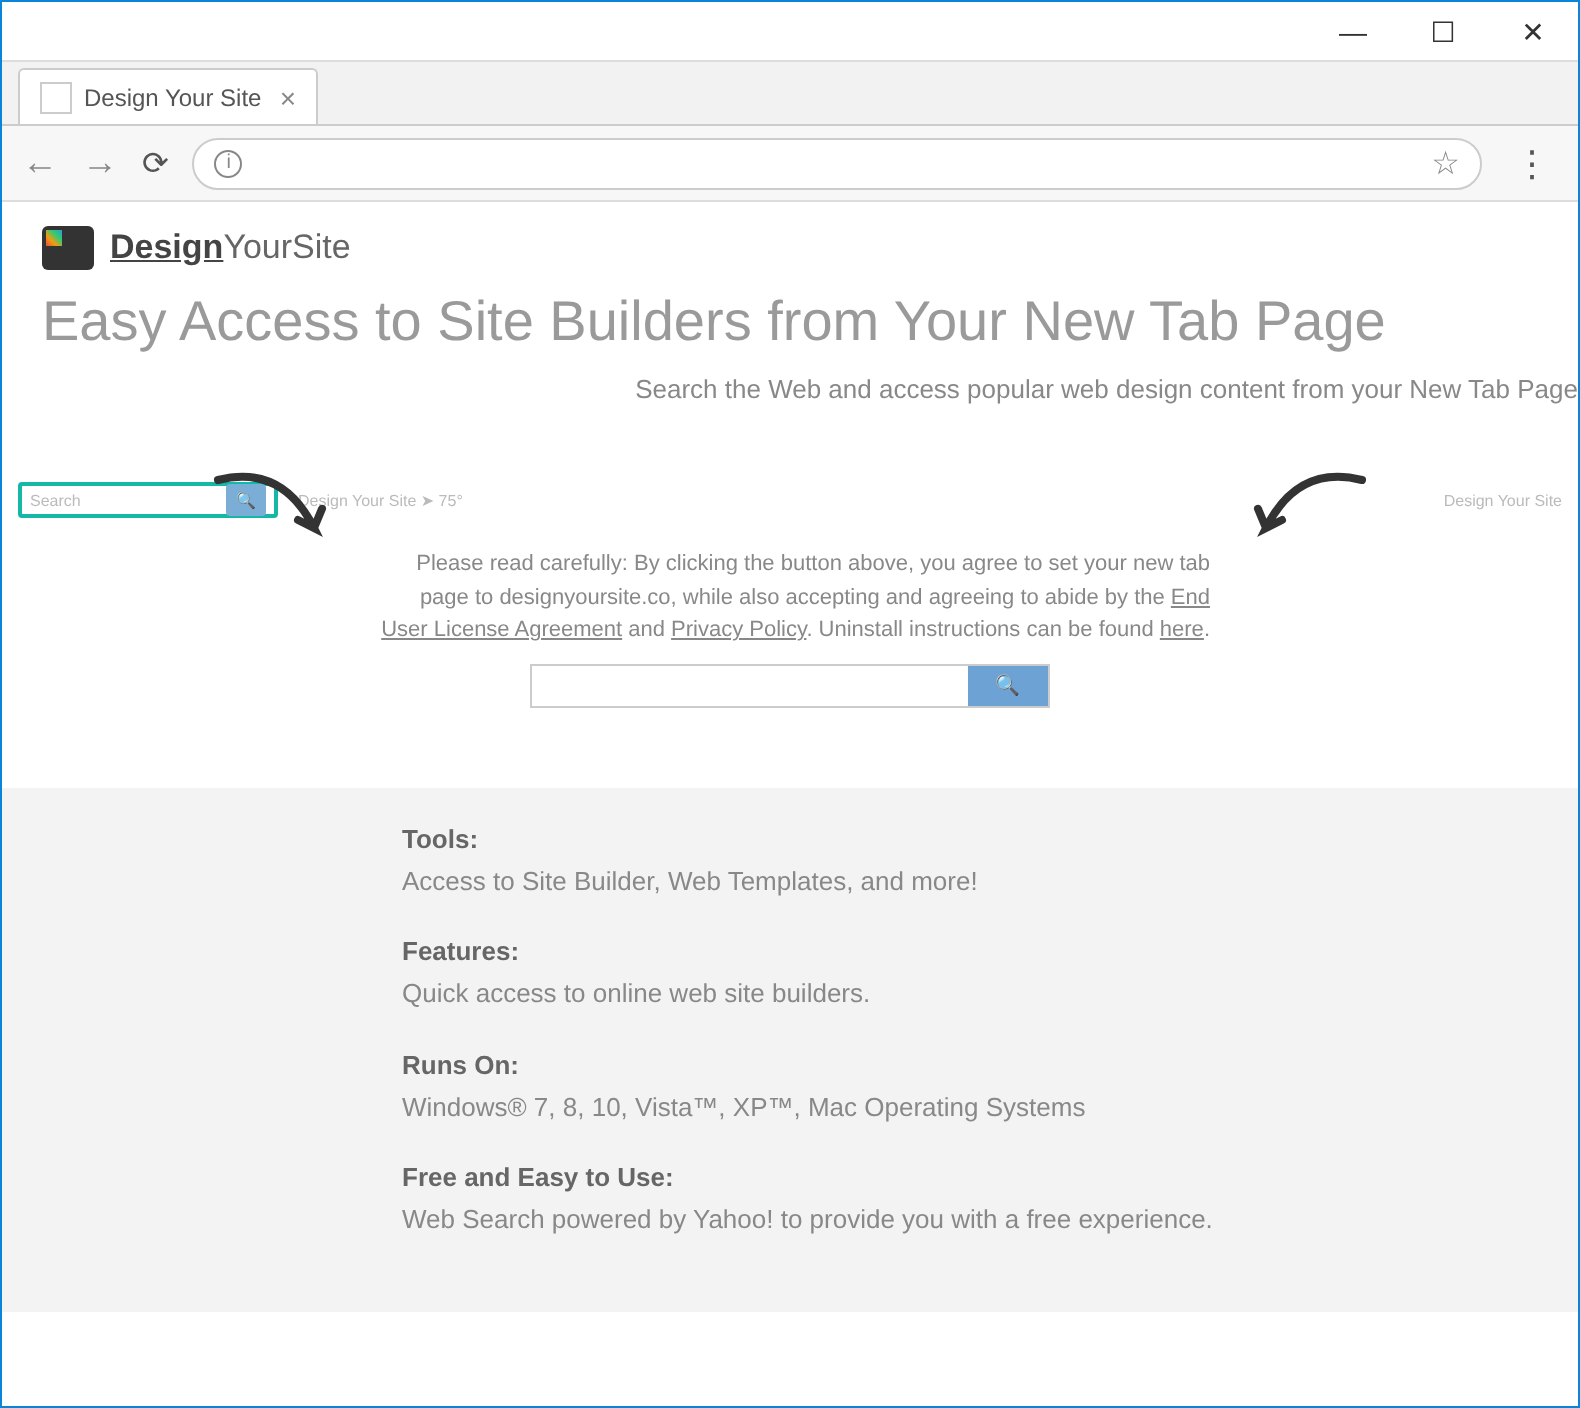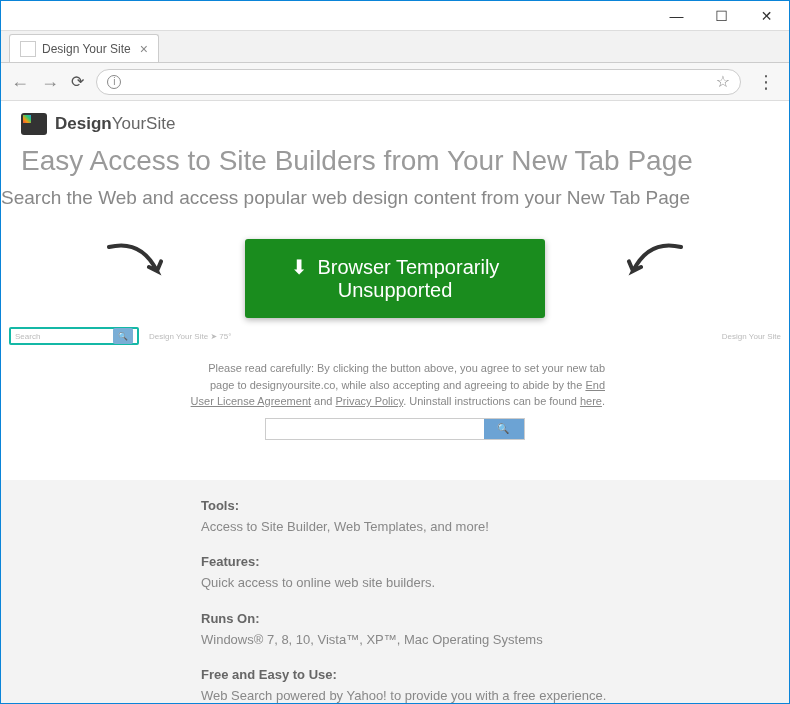--- a/index.html
+++ b/index.html
@@ -30,24 +30,24 @@
 
 .content { flex: 1; overflow-y: auto; background: #fff; position: relative; }
 .content::-webkit-scrollbar { width: 16px; }
 .content::-webkit-scrollbar-track { background: #f1f1f1; }
 .content::-webkit-scrollbar-thumb { background: #c1c1c1; }
 
 .page-header { padding: 12px 20px 6px; display: flex; align-items: center; gap: 8px; }
 .logo-icon { width: 26px; height: 22px; background: #333; border-radius: 3px; position: relative; }
 .logo-icon::before { content: ''; position: absolute; top: 2px; left: 2px; width: 8px; height: 8px; background: linear-gradient(45deg, #e74c3c, #f39c12, #2ecc71, #3498db); }
 .logo-text { font-size: 17px; color: #666; }
-.logo-text b { color: #444; }
+.logo-text b { color: #444; text-decoration: underline; }
 
 .headline { text-align: left; font-size: 28px; color: #9a9a9a; font-weight: normal; padding: 4px 20px 10px; }
-.subhead { text-align: left; font-size: 19px; color: #888; padding-bottom: 20px; }
+.subhead { text-align: right; font-size: 13px; color: #888; padding-bottom: 20px; }
 
 .hero { position: relative; padding: 10px 0 20px; }
 .arrow-left, .arrow-right { position: absolute; top: 10px; width: 80px; }
 .arrow-left { left: 100px; }
 .arrow-right { right: 100px; transform: scaleX(-1); }
 
 .cta-btn { display: block; margin: 0 auto; background: #1a8c1e; color: #fff; border: none; padding: 16px 40px; font-size: 20px; border-radius: 3px; box-shadow: 0 2px 6px rgba(0,0,0,0.3); cursor: pointer; text-align: center; width: 300px; }
 .cta-icon { margin-right: 10px; }
 
 .mockbar { display: flex; align-items: center; margin-top: 6px; padding: 0 8px; height: 24px; font-size: 8px; color: #bbb; }
@@ -107,24 +107,20 @@
     <div class="subhead">Search the Web and access popular web design content from your New Tab Page</div>
 
     <div class="hero">
       <svg class="arrow-left" viewBox="0 0 100 80">
           <path d="M10,10 Q50,0 70,40 L60,35 M70,40 L75,28" fill="none" stroke="#333" stroke-width="5" stroke-linecap="round"></path>
         </svg>
       <svg class="arrow-right" viewBox="0 0 100 80">
           <path d="M10,10 Q50,0 70,40 L60,35 M70,40 L75,28" fill="none" stroke="#333" stroke-width="5" stroke-linecap="round"></path>
         </svg>
 
-      <button class="cta-btn">
-        <span class="cta-icon">⬇</span><span>Browser Temporarily</span><br>
-        <span>Unsupported</span>
-      </button>
 
       <div class="mockbar">
         <div class="mocksearch">
           <span>Search</span>
           <span class="mocksearch-btn">🔍</span>
         </div>
         <span style="margin-left:10px">Design Your Site   ➤   75°</span>
         <span class="mockright">Design Your Site</span>
       </div>
 

